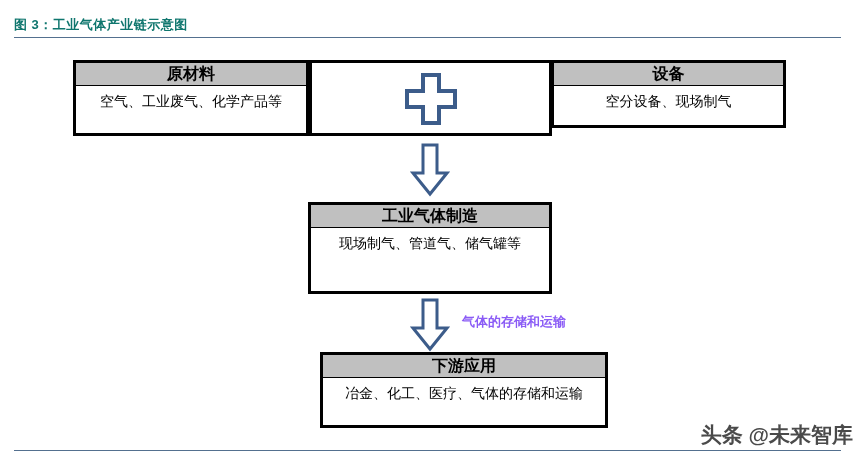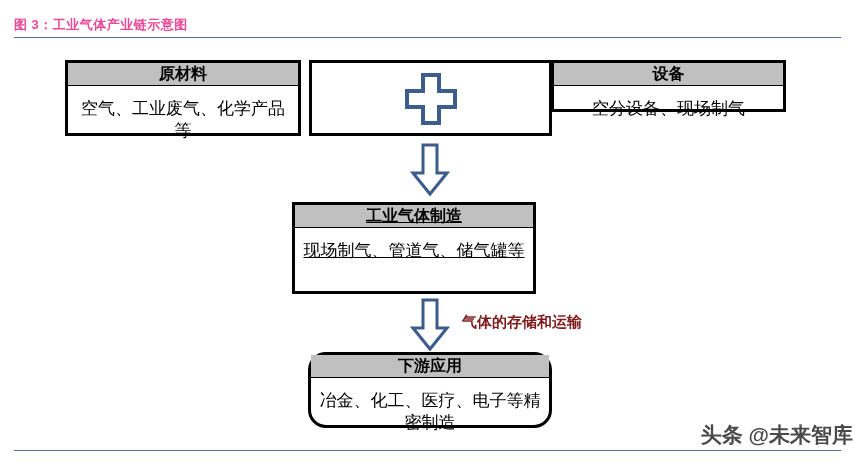--- a/index.html
+++ b/index.html
@@ -15,21 +15,21 @@
     overflow: hidden;
   }
 
   
   .fig-title {
     position: absolute;
     left: 14px;
     top: 16px;
     font-size: 13px;
     font-weight: bold;
-    color: #ec4899;
+    color: #0f766e;
     letter-spacing: 0.5px;
     white-space: nowrap;
   }
   .rule-top {
     position: absolute;
     left: 14px;
     top: 37px;
     width: 827px;
     height: 1px;
     background: #54708f;
@@ -60,34 +60,34 @@
     font-size: 16px;
     line-height: 22px;
     height: 23px;
     white-space: nowrap;
     overflow: hidden;
   }
   .box-body {
     box-sizing: border-box;
     text-align: center;
     color: #000000;
-    font-size: 17px;
+    font-size: 14px;
     line-height: 22px;
-    padding: 12px 6px 2px 6px;
+    padding: 4px 6px 2px 6px;
     word-break: break-all;
   }
 
   
-  #box-raw-material   { left: 65px;  top: 60px;  width: 236px; height: 76px; }
+  #box-raw-material   { left: 73px;  top: 60px;  width: 236px; height: 76px; }
   #box-plus-cell      { left: 309px; top: 60px;  width: 243px; height: 76px; }
-  #box-equipment      { left: 551px; top: 60px;  width: 235px; height: 52px; }
+  #box-equipment      { left: 551px; top: 60px;  width: 235px; height: 68px; }
 
   
-  #box-manufacturing  { left: 292px; top: 202px; width: 244px; height: 92px; text-decoration: underline; }
-  #box-downstream     { left: 308px; top: 352px; width: 244px; height: 76px; border-radius: 18px; }
+  #box-manufacturing  { left: 308px; top: 202px; width: 244px; height: 92px; }
+  #box-downstream     { left: 320px; top: 352px; width: 288px; height: 76px; }
 
   
   .plus-wrap {
     position: absolute;
     left: 404px;
     top: 72px;
     width: 54px;
     height: 54px;
   }
   .plus-wrap svg { display: block; }
@@ -99,23 +99,23 @@
     height: 54px;
   }
   #arrow-one { left: 410px; top: 143px; }
   #arrow-two { left: 410px; top: 298px; }
   .arrow-wrap svg { display: block; }
 
   .arrow-label {
     position: absolute;
     left: 462px;
     top: 313px;
-    font-size: 15px;
+    font-size: 13px;
     font-weight: bold;
-    color: #7f1d1d;
+    color: #8b5cf6;
     white-space: nowrap;
   }
 
   
   .watermark {
     position: absolute;
     right: 2px;
     top: 421px;
     font-size: 21px;
     font-weight: bold;
@@ -163,18 +163,18 @@
 <div class="arrow-wrap" id="arrow-two">
   <svg width="40" height="54" viewBox="0 0 40 54" aria-hidden="true">
     <path d="M13 2 H27 V30 H37 L20 51 L3 30 H13 Z" fill="#ffffff" stroke="#3c5c8a" stroke-width="3" stroke-linejoin="miter"></path>
   </svg>
 </div>
 
 <div class="arrow-label">气体的存储和运输</div>
 
 <div class="box" id="box-downstream">
   <div class="box-header">下游应用</div>
-  <div class="box-body">冶金、化工、医疗、电子等精密制造</div>
+  <div class="box-body">冶金、化工、医疗、气体的存储和运输</div>
 </div>
 
 <div class="watermark">头条 @未来智库</div>
 
 <div class="rule-bottom"></div>
 
 </body></html>

